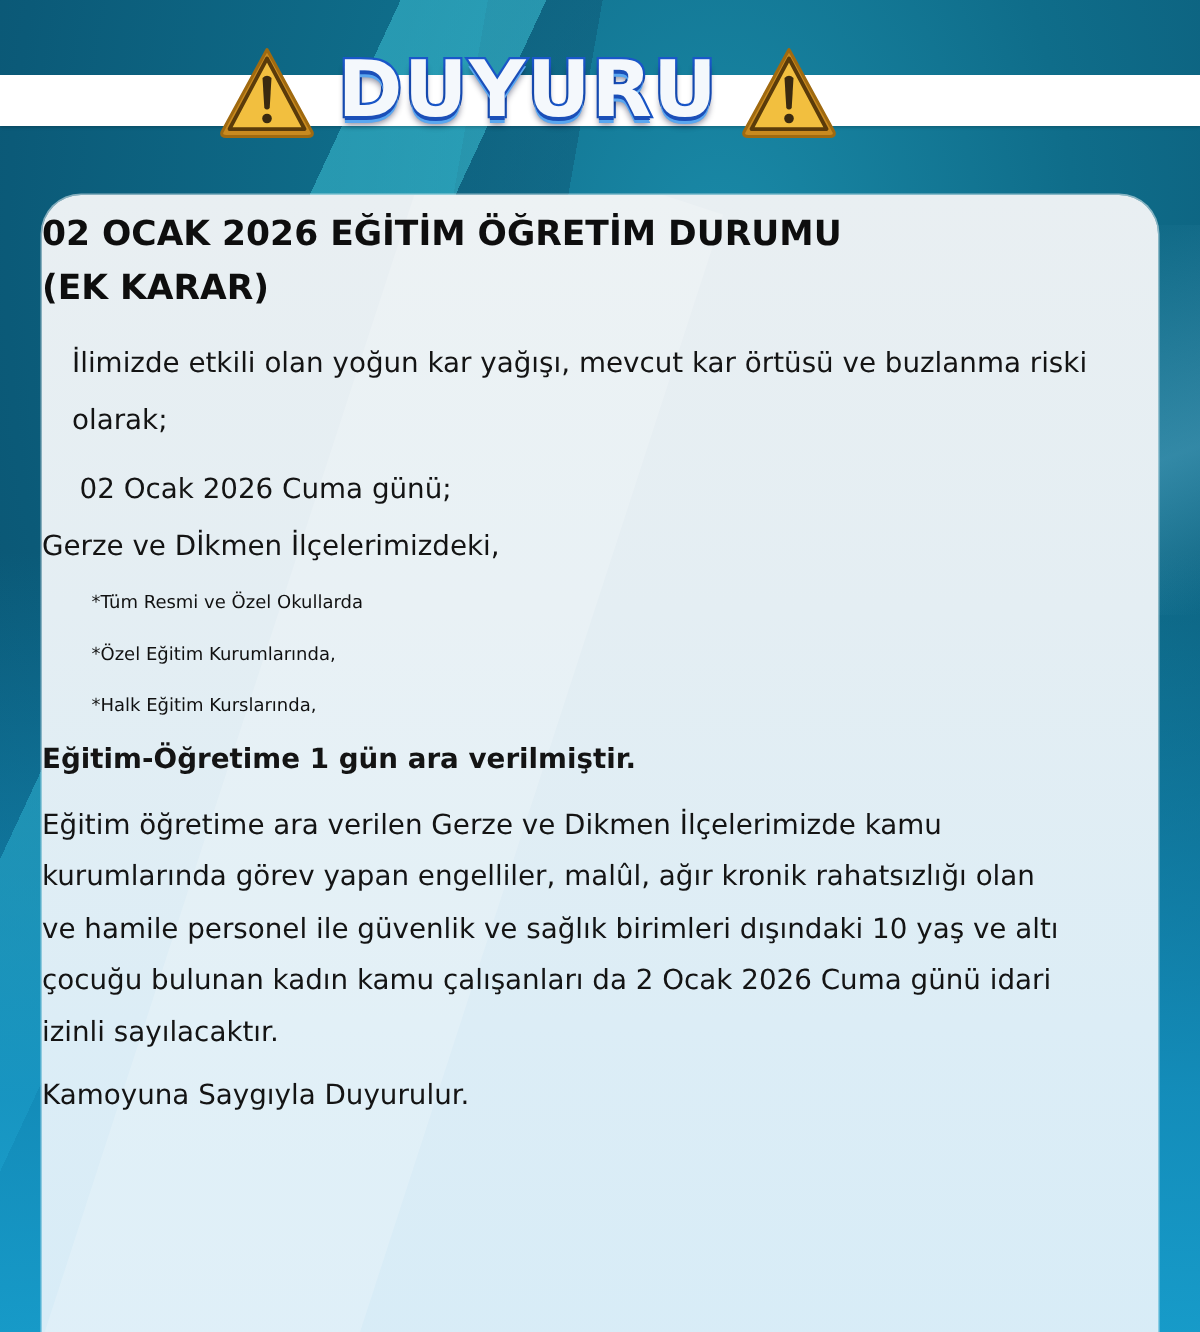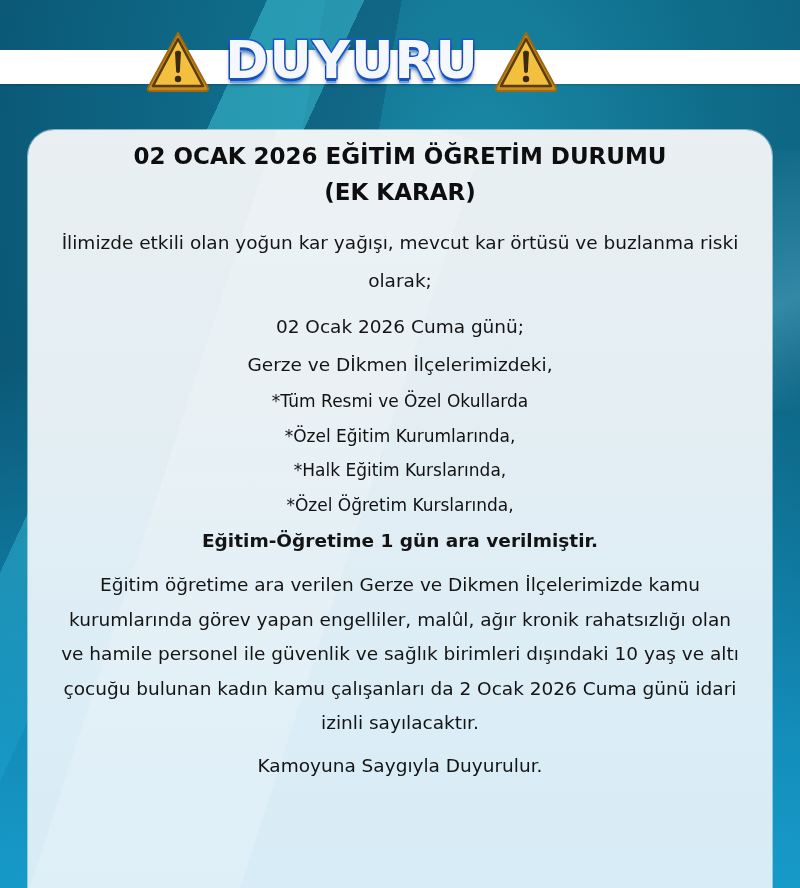--- a/index.html
+++ b/index.html
@@ -47,30 +47,30 @@
       position: absolute; left: 28px; top: 130px; width: 744px; height: 790px;
       border-radius: 26px;
       background: linear-gradient(180deg, #e9eff2 0%, #e4eef3 35%, #dcedf6 70%, #d7ecf7 100%);
       box-shadow: 0 0 0 1px rgba(255,255,255,0.5);
       overflow: hidden;
     }
     .card::before {
       content: ""; position: absolute; left: 120px; top: -40px; width: 200px; height: 900px;
       background: rgba(255,255,255,0.18); transform: rotate(18deg);
     }
-    .content { position: relative; text-align: center; color: #111111; }
+    .content { position: relative; color: #111111; }
     .title {
       font-weight: 700; font-size: 23px; line-height: 36px;
       padding-top: 8px; color: #0e0e0e;
     }
     .p { font-size: 18.5px; line-height: 38px; color: #141414; }
     .p-intro { margin-top: 14px; padding: 0 20px; }
-    .p-date { margin-top: 8px; }
+    .p-date { margin-top: 8px; padding-left: 25px; }
     .p-bold { font-weight: 400; }
-    .list-line { font-size: 17px; line-height: 34.5px; }
+    .list-line { font-size: 12px; line-height: 34.5px; margin-left: 33px; }
     .p-result { font-weight: 700; }
     .p-body { margin-top: 8px; line-height: 34.5px; padding: 0 0; }
     .p-close { margin-top: 6px; }
   </style>
 </head>
 <body>
 
 <div class="bg-bottom"></div>
 <div class="bg-right-streak"></div>
 
@@ -105,21 +105,20 @@
     </div>
 
     <div class="p p-date">02 Ocak 2026 Cuma günü;</div>
 
     <div class="p p-bold">Gerze ve Dİkmen İlçelerimizdeki,</div>
 
     <div>
       <div class="list-line">*Tüm Resmi ve Özel Okullarda</div>
       <div class="list-line">*Özel Eğitim Kurumlarında,</div>
       <div class="list-line">*Halk Eğitim Kurslarında,</div>
-      <div class="list-line">*Özel Öğretim Kurslarında,</div>
     </div>
 
     <div class="p p-result">Eğitim-Öğretime 1 gün ara verilmiştir.</div>
 
     <div class="p p-body">
       <div>Eğitim öğretime ara verilen Gerze ve Dikmen İlçelerimizde kamu</div>
       <div>kurumlarında görev yapan engelliler, malûl, ağır kronik rahatsızlığı olan</div>
       <div>ve hamile personel ile güvenlik ve sağlık birimleri dışındaki 10 yaş ve altı</div>
       <div>çocuğu bulunan kadın kamu çalışanları da 2 Ocak 2026 Cuma günü idari</div>
       <div>izinli sayılacaktır.</div>

